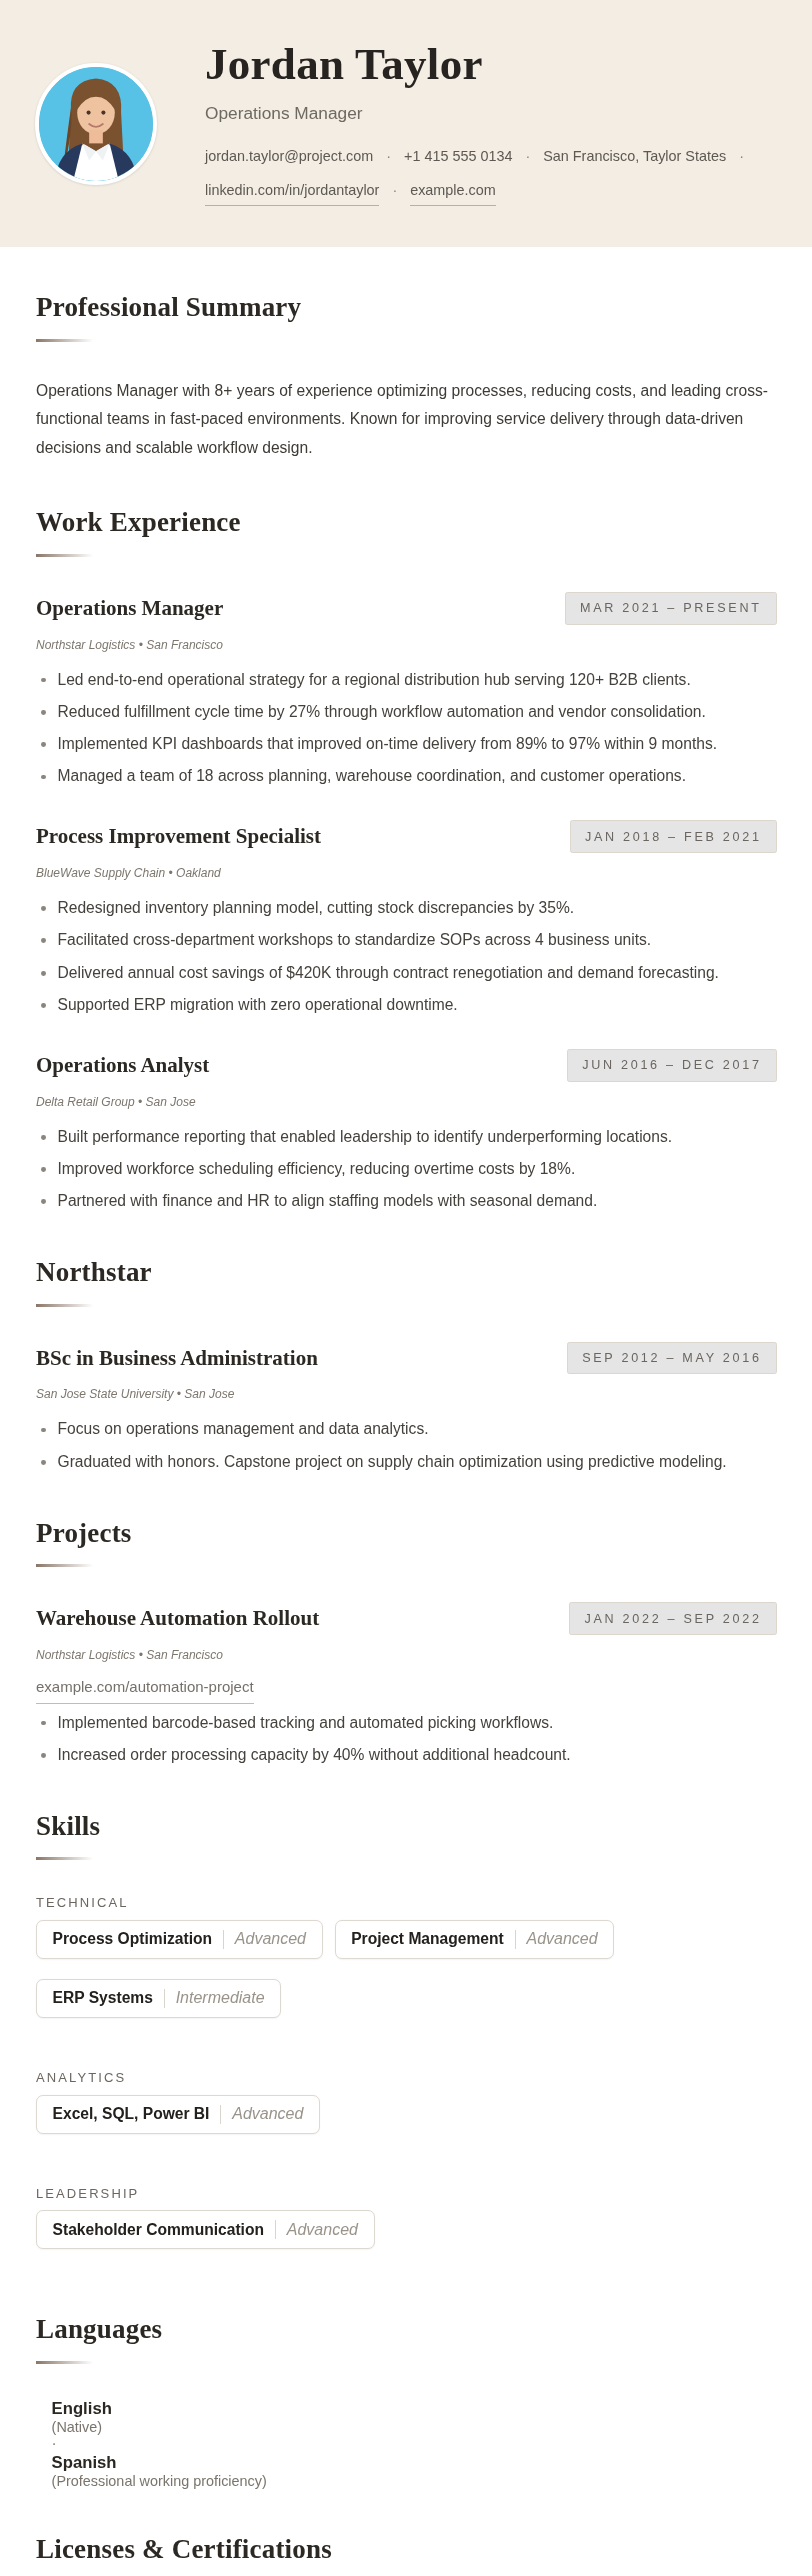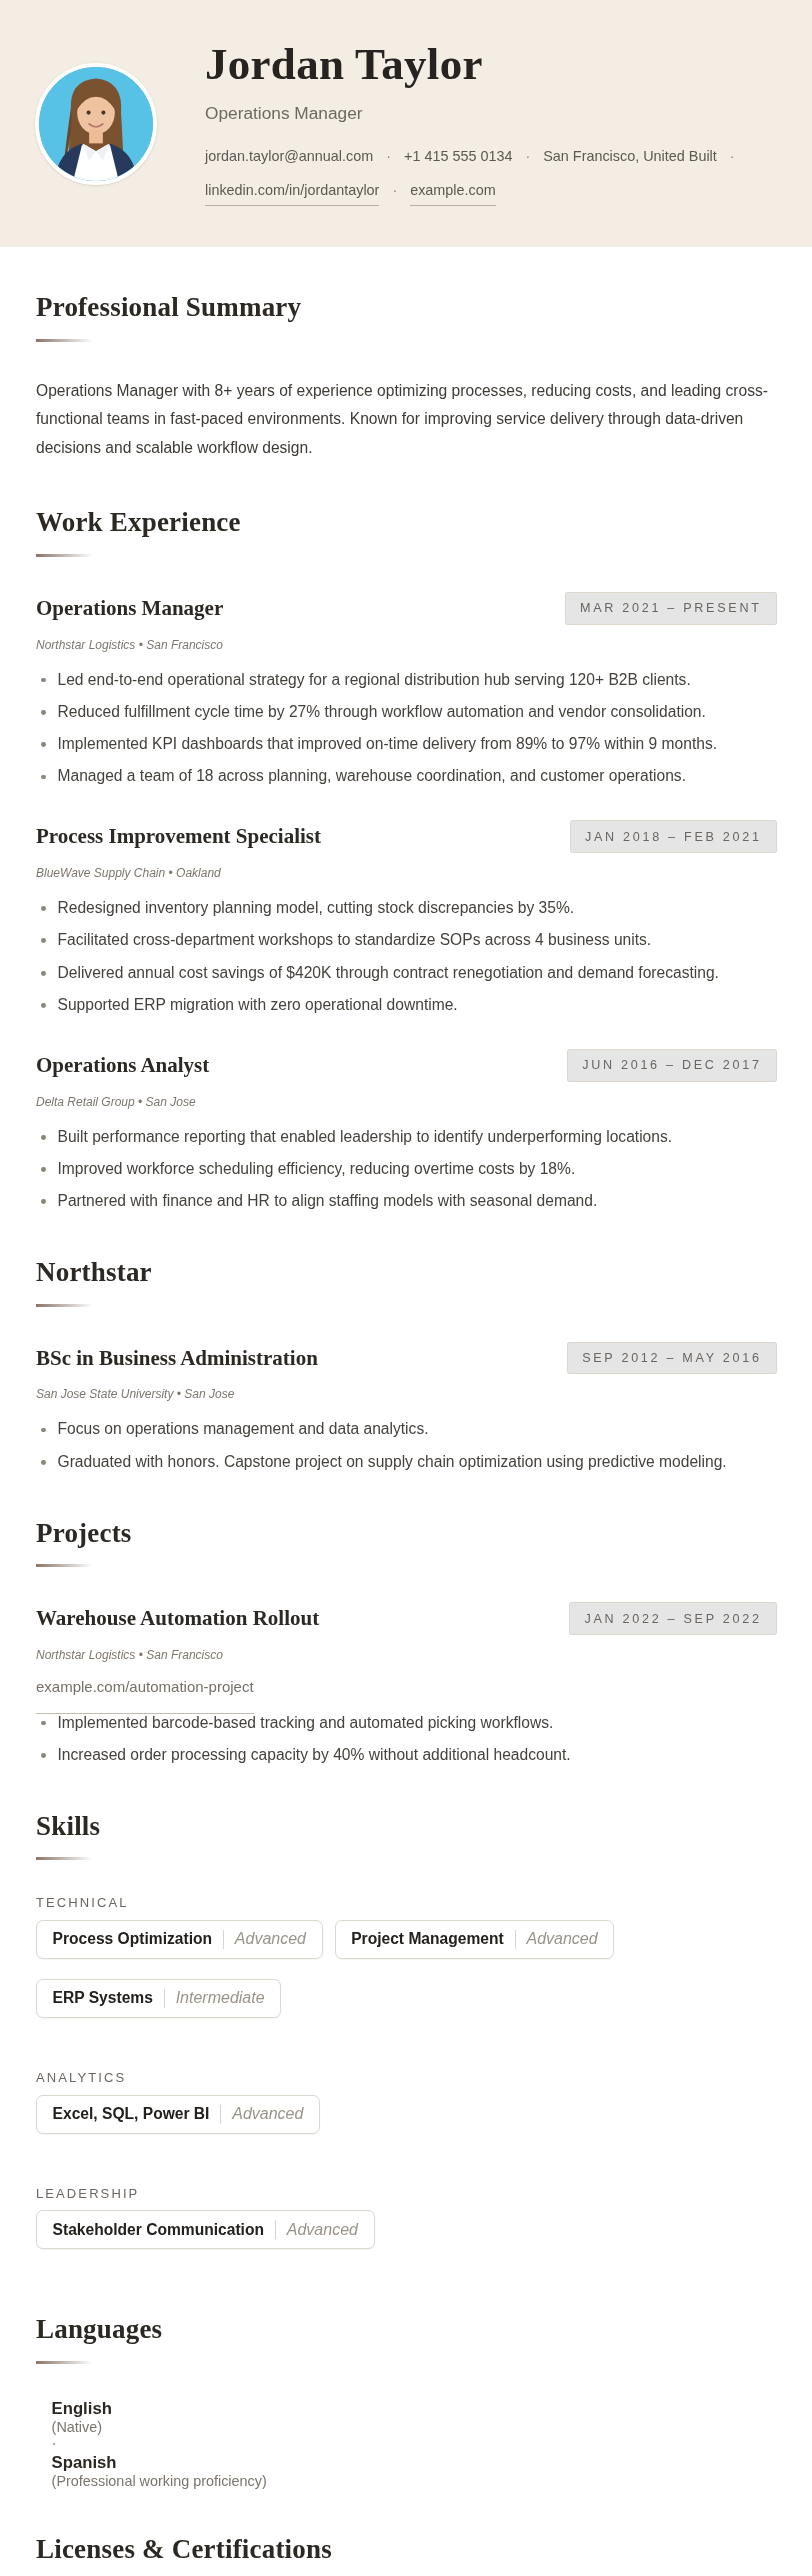--- a/index.html
+++ b/index.html
@@ -104,21 +104,21 @@
   }
   .org-line {
     margin-top: 13px;
     font-size: 12px;
     font-style: italic;
     color: #7c766d;
   }
   .link-line { margin-top: 15.6px; font-size: 15px; color: #6f6963; }
   .body-link {
     color: #76706a; text-decoration: none; cursor: pointer;
-    border-bottom: 1.2px solid #c3bcb2; padding-bottom: 18px;
+    border-bottom: 1.2px solid #c3bcb2; padding-bottom: 8px;
   }
   .bullets { margin-top: 18px; }
   .bullet {
     position: relative;
     padding-left: 21.5px;
     font-size: 15.6px;
     line-height: 1.34;
     color: #45413c;
     margin-bottom: 11.4px;
   }
@@ -189,25 +189,25 @@
           <path d="M86 100 Q84 74 62 67 L70 100 Z" fill="#273a5e"></path>
           <path d="M38 67 L50 74 L44 82 Z" fill="#eef2f5"></path>
           <path d="M62 67 L50 74 L56 82 Z" fill="#eef2f5"></path>
         </g>
       </svg>
     </div>
     <div class="header-text">
       <h1 class="name">Jordan Taylor</h1>
       <div class="job-title">Operations Manager</div>
       <div class="contact-line">
-        <span>jordan.taylor@annual.com</span>
+        <span>jordan.taylor@project.com</span>
         <span class="contact-sep">·</span>
         <span>+1 415 555 0134</span>
         <span class="contact-sep">·</span>
-        <span>San Francisco, United Built</span>
+        <span>San Francisco, Taylor States</span>
         <span class="contact-sep">·</span>
       </div>
       <div class="contact-line second">
         <a class="contact-link">linkedin.com/in/jordantaylor</a>
         <span class="contact-sep">·</span>
         <a class="contact-link">example.com</a>
       </div>
     </div>
   </div>
 

